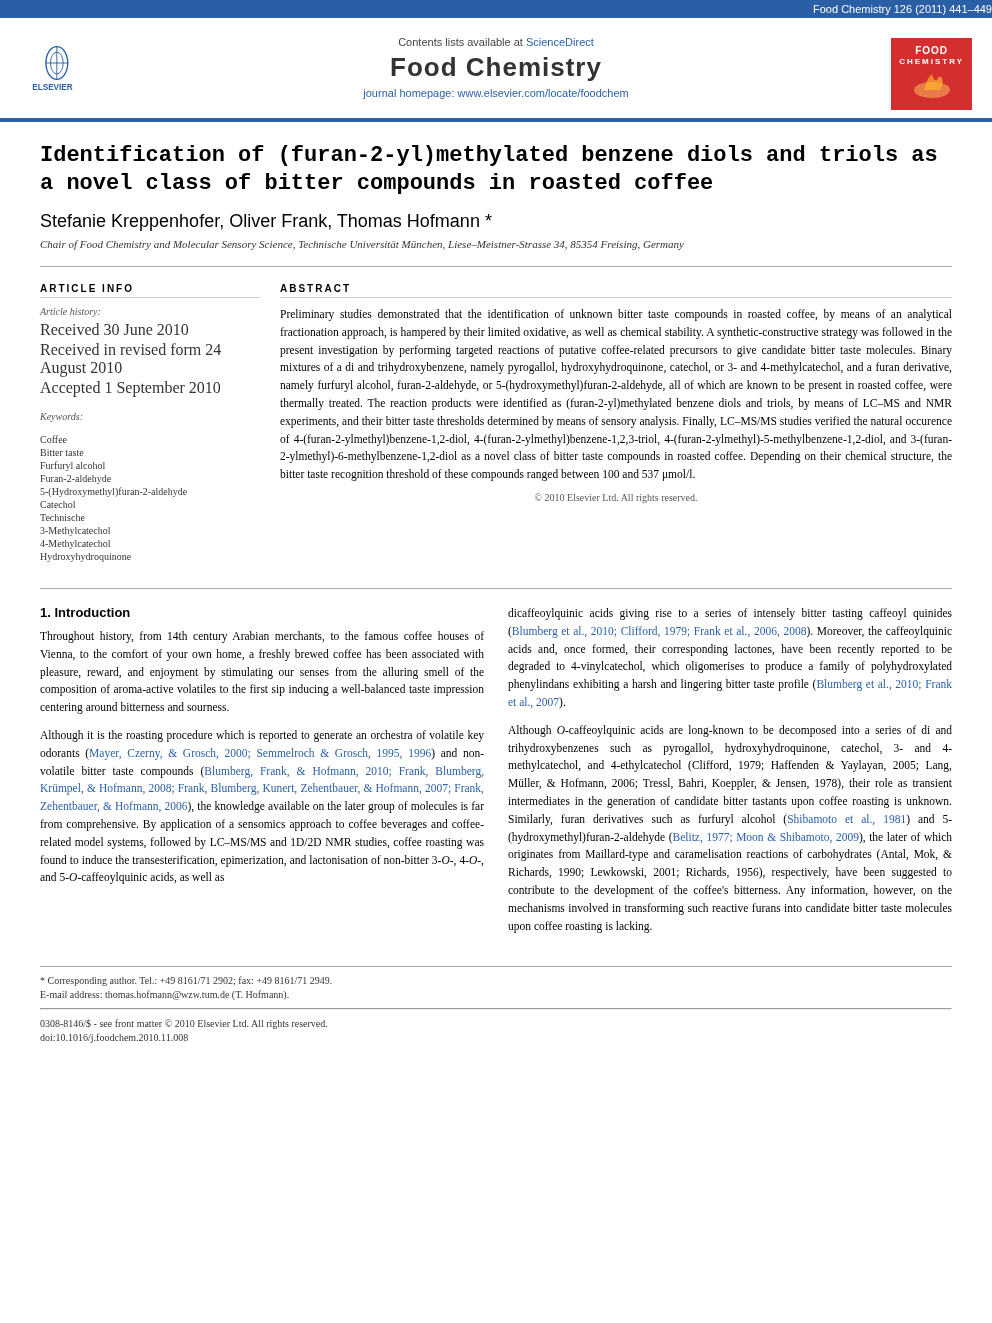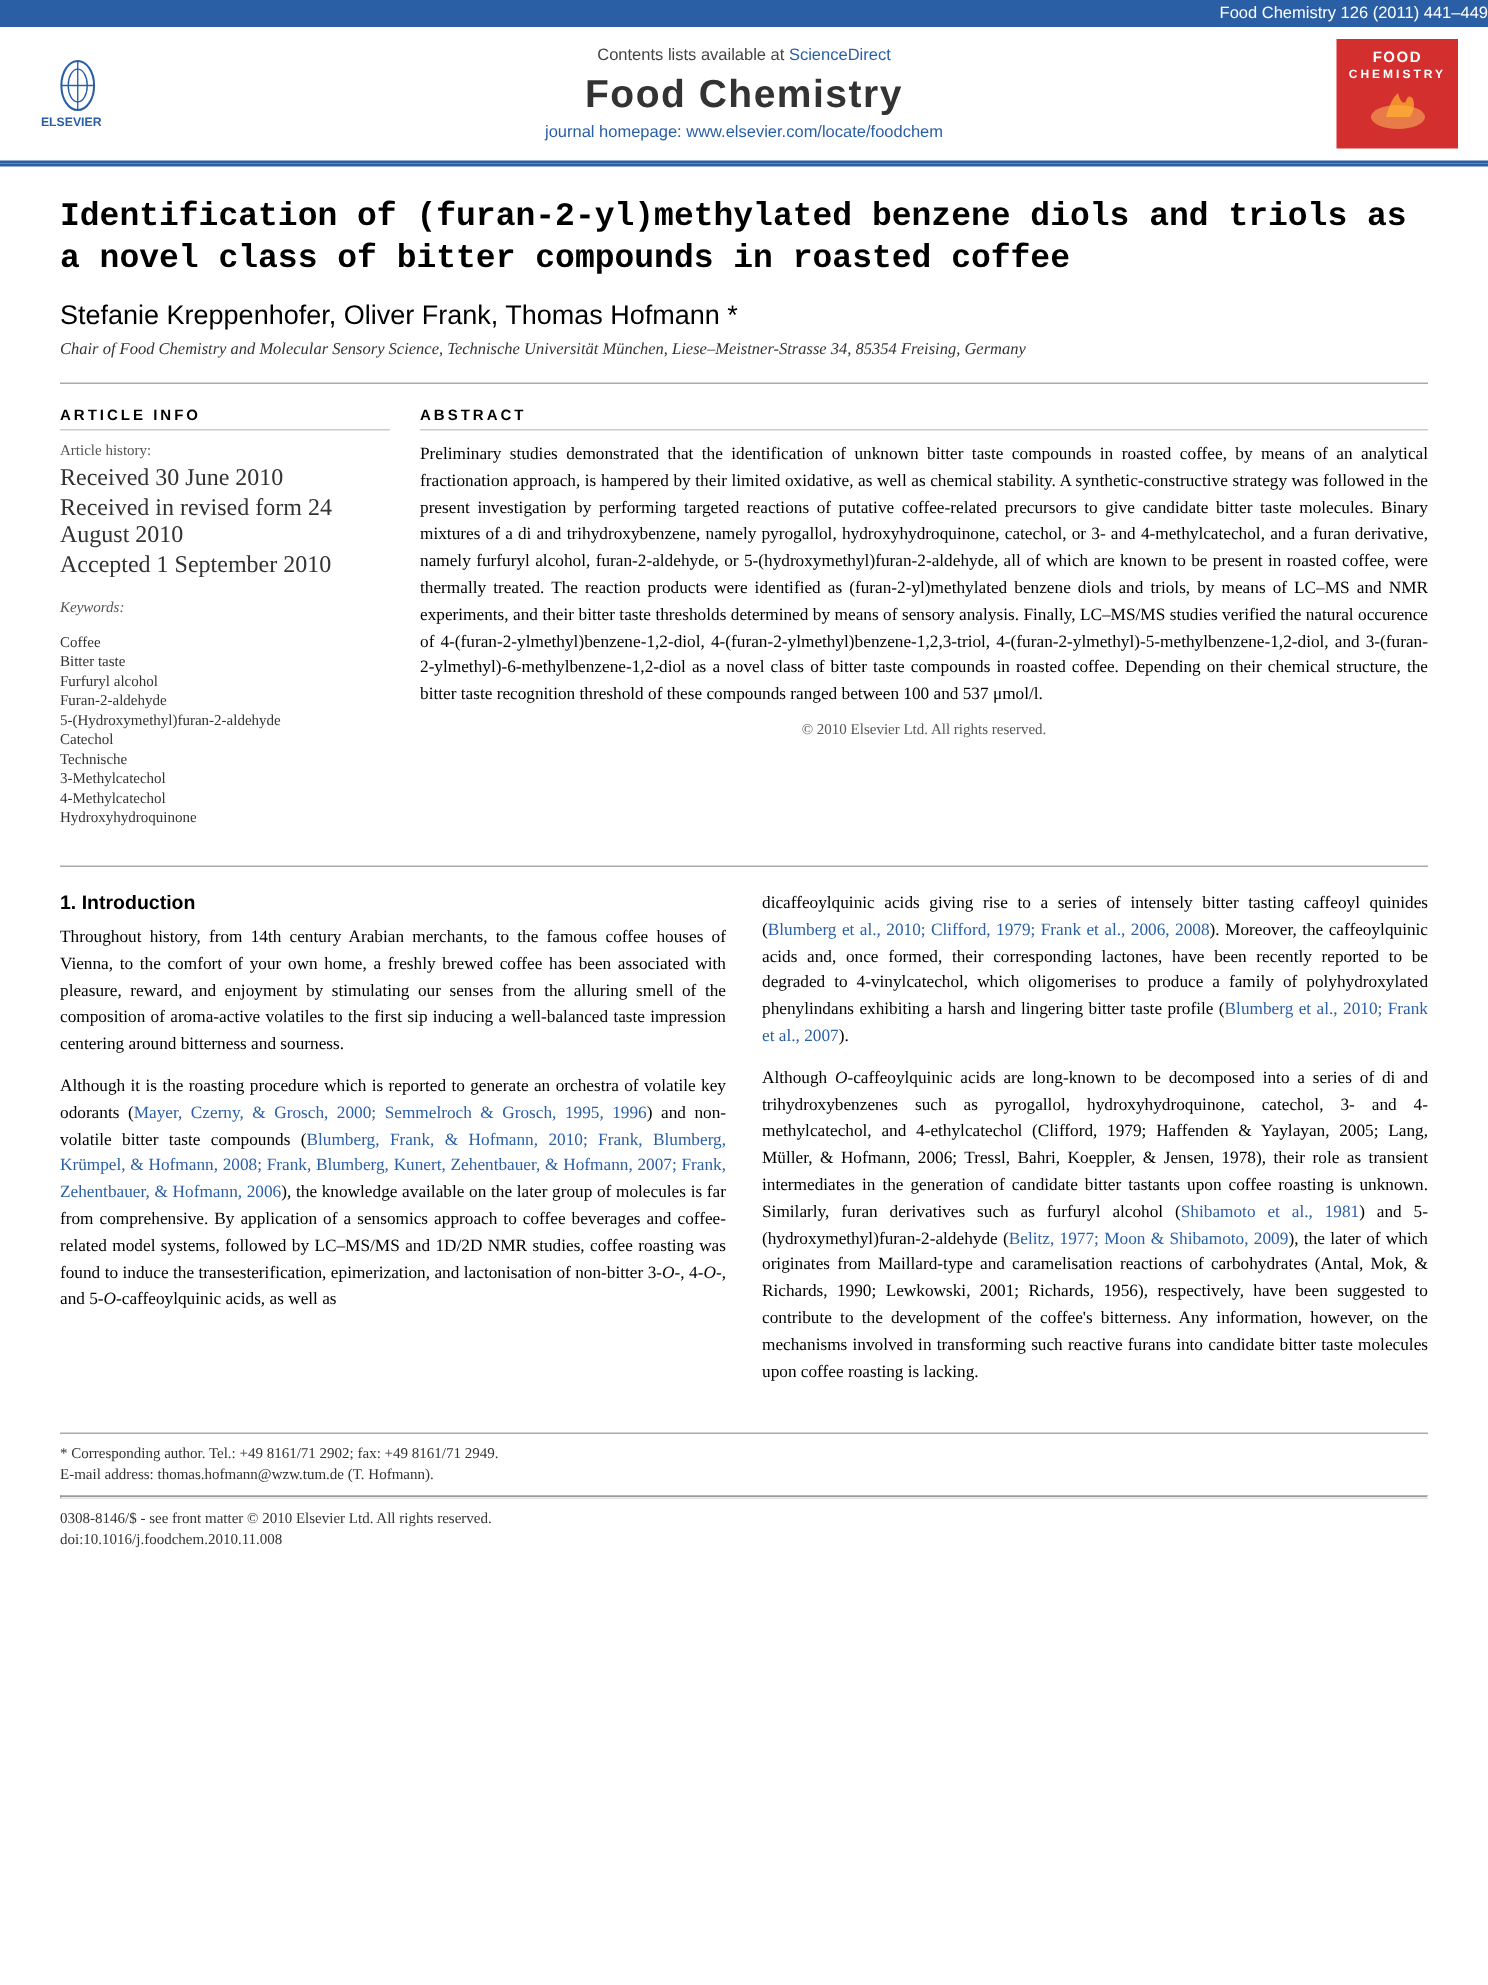--- a/index.html
+++ b/index.html
@@ -60,21 +60,21 @@
 
     .journal-homepage span {
       color: #2a5fa5;
     }
 
     
     .elsevier-logo {
       width: 110px;
       display: flex;
       align-items: center;
-      justify-content: flex-start;
+      justify-content: center;
     }
 
     
     .food-chemistry-logo {
       width: 110px;
       display: flex;
       justify-content: flex-end;
     }
 
     .fc-logo-box {
@@ -157,20 +157,21 @@
       margin-bottom: 8px;
       text-transform: uppercase;
     }
 
     .article-history {
       margin-bottom: 14px;
     }
 
     .history-label {
       font-size: 10px;
+      font-style: italic;
       color: #555;
       margin-bottom: 4px;
     }
 
     .history-item {
       font-size: 16px;
       color: #333;
       margin-bottom: 2px;
     }
 
@@ -308,21 +309,21 @@
       <span style="color:#2a5fa5;cursor:pointer;">ScienceDirect</span>
     </div>
     <div class="journal-title">Food Chemistry</div>
     <div class="journal-homepage">
       <span>journal homepage: </span>
       <span style="color:#2a5fa5;cursor:pointer;">www.elsevier.com/locate/foodchem</span>
     </div>
   </div>
 
   <div class="food-chemistry-logo">
-    <div style="text-align:center;">
+    <div style="text-align:center;margin-top:12px;">
       <div class="fc-logo-box">
         <div class="food-text">FOOD</div>
         <div class="chemistry-text">CHEMISTRY</div>
         <svg width="60" height="30" viewBox="0 0 60 30" style="margin-top:3px;">
           <ellipse cx="30" cy="20" rx="18" ry="8" fill="rgba(255,200,100,0.5)"></ellipse>
           <path d="M22,20 Q25,8 30,4 Q32,12 35,10 Q37,4 40,8 Q42,14 38,20 Z" fill="rgba(255,180,50,0.7)"></path>
         </svg>
       </div>
     </div>
   </div>

